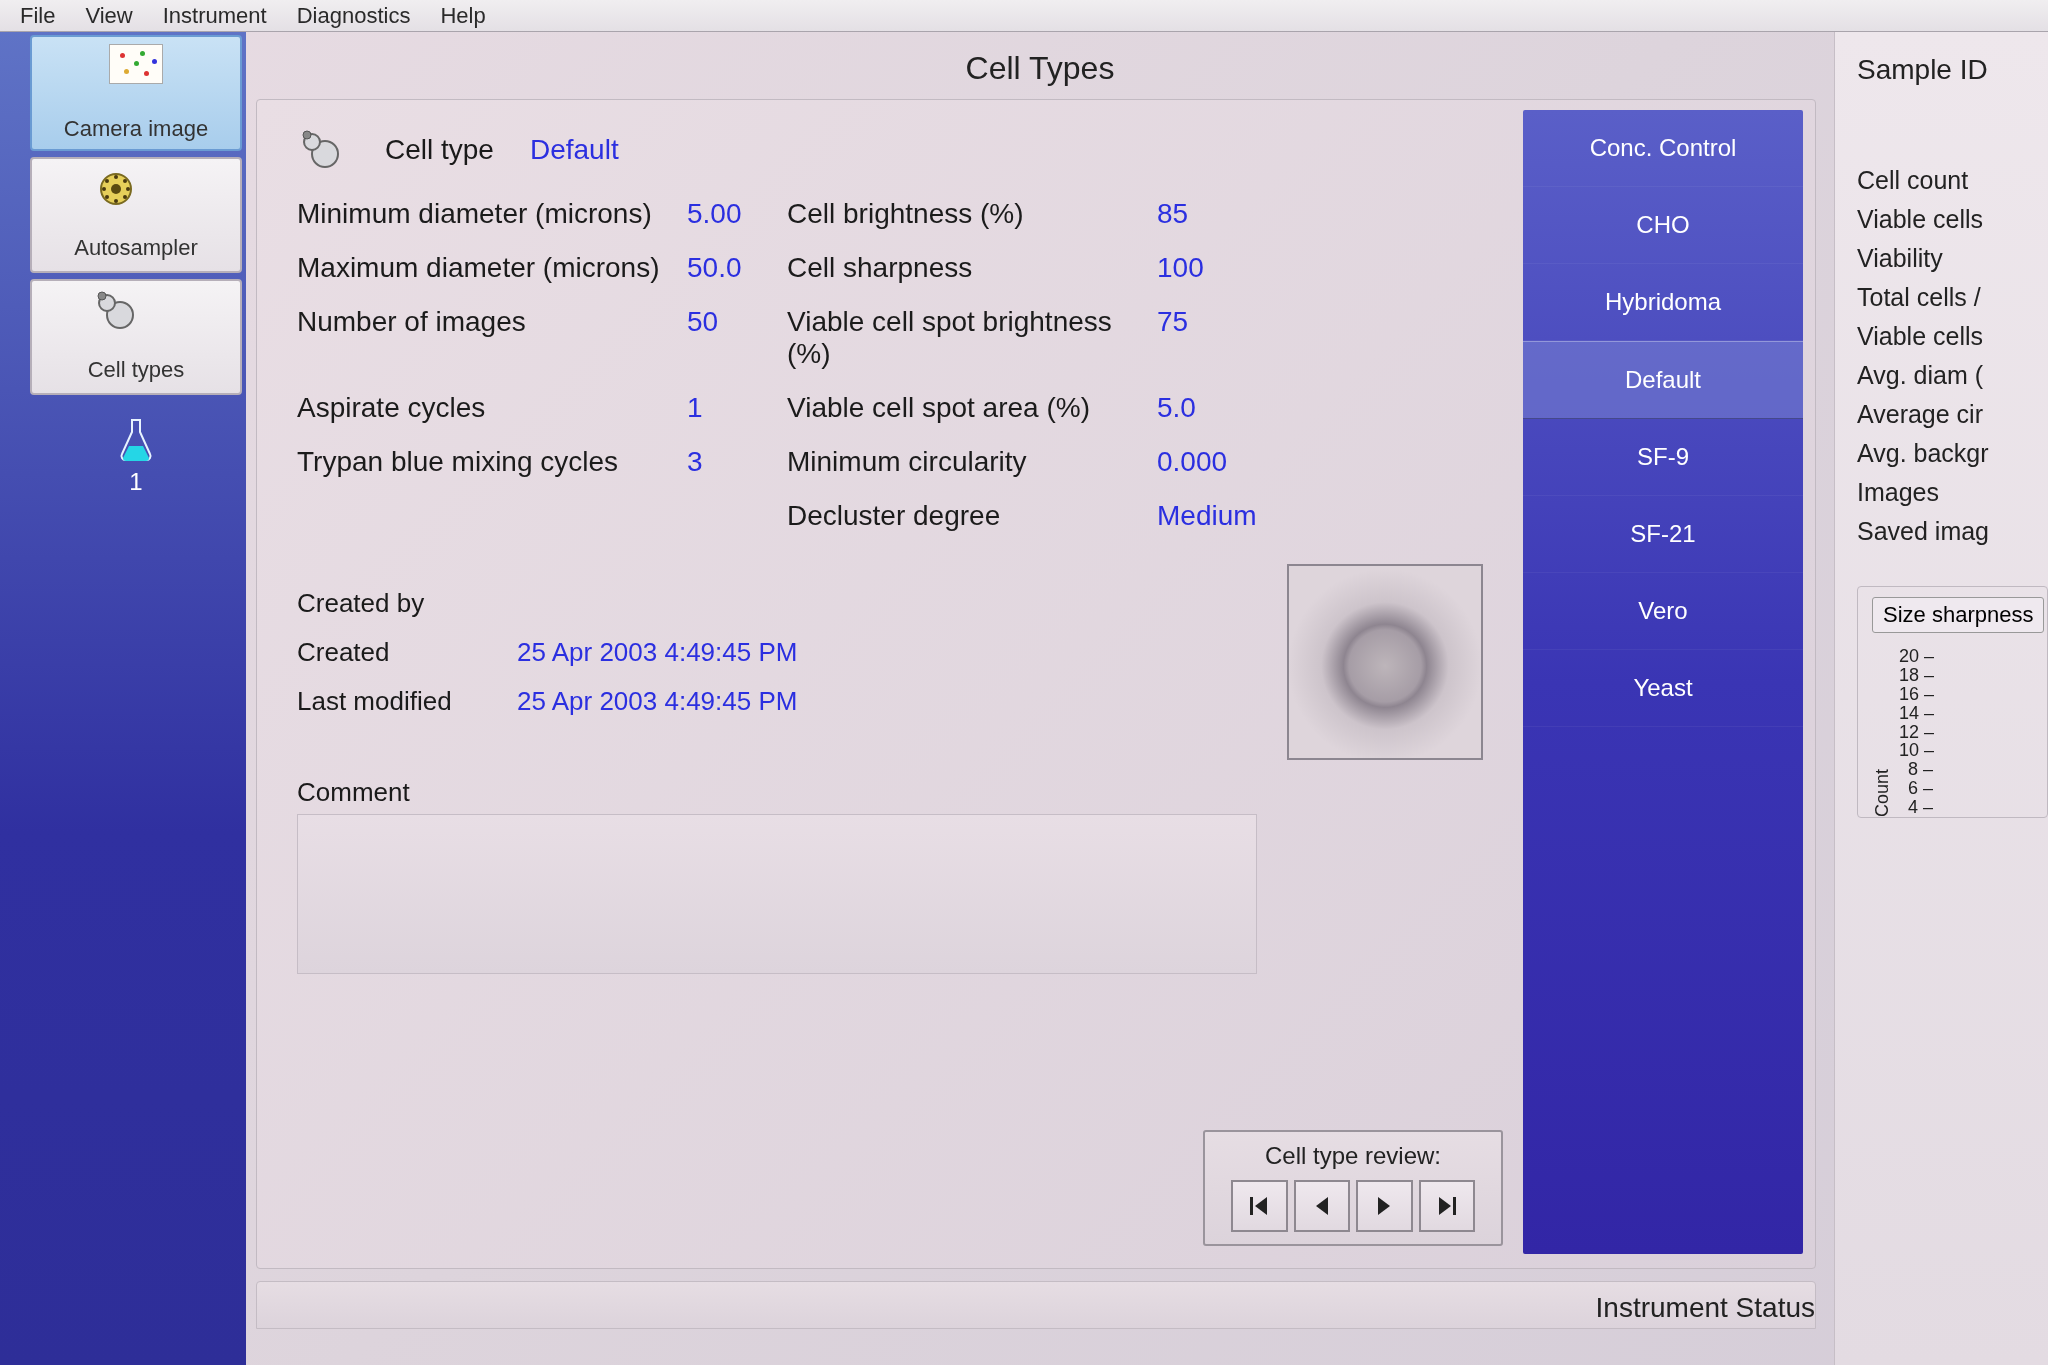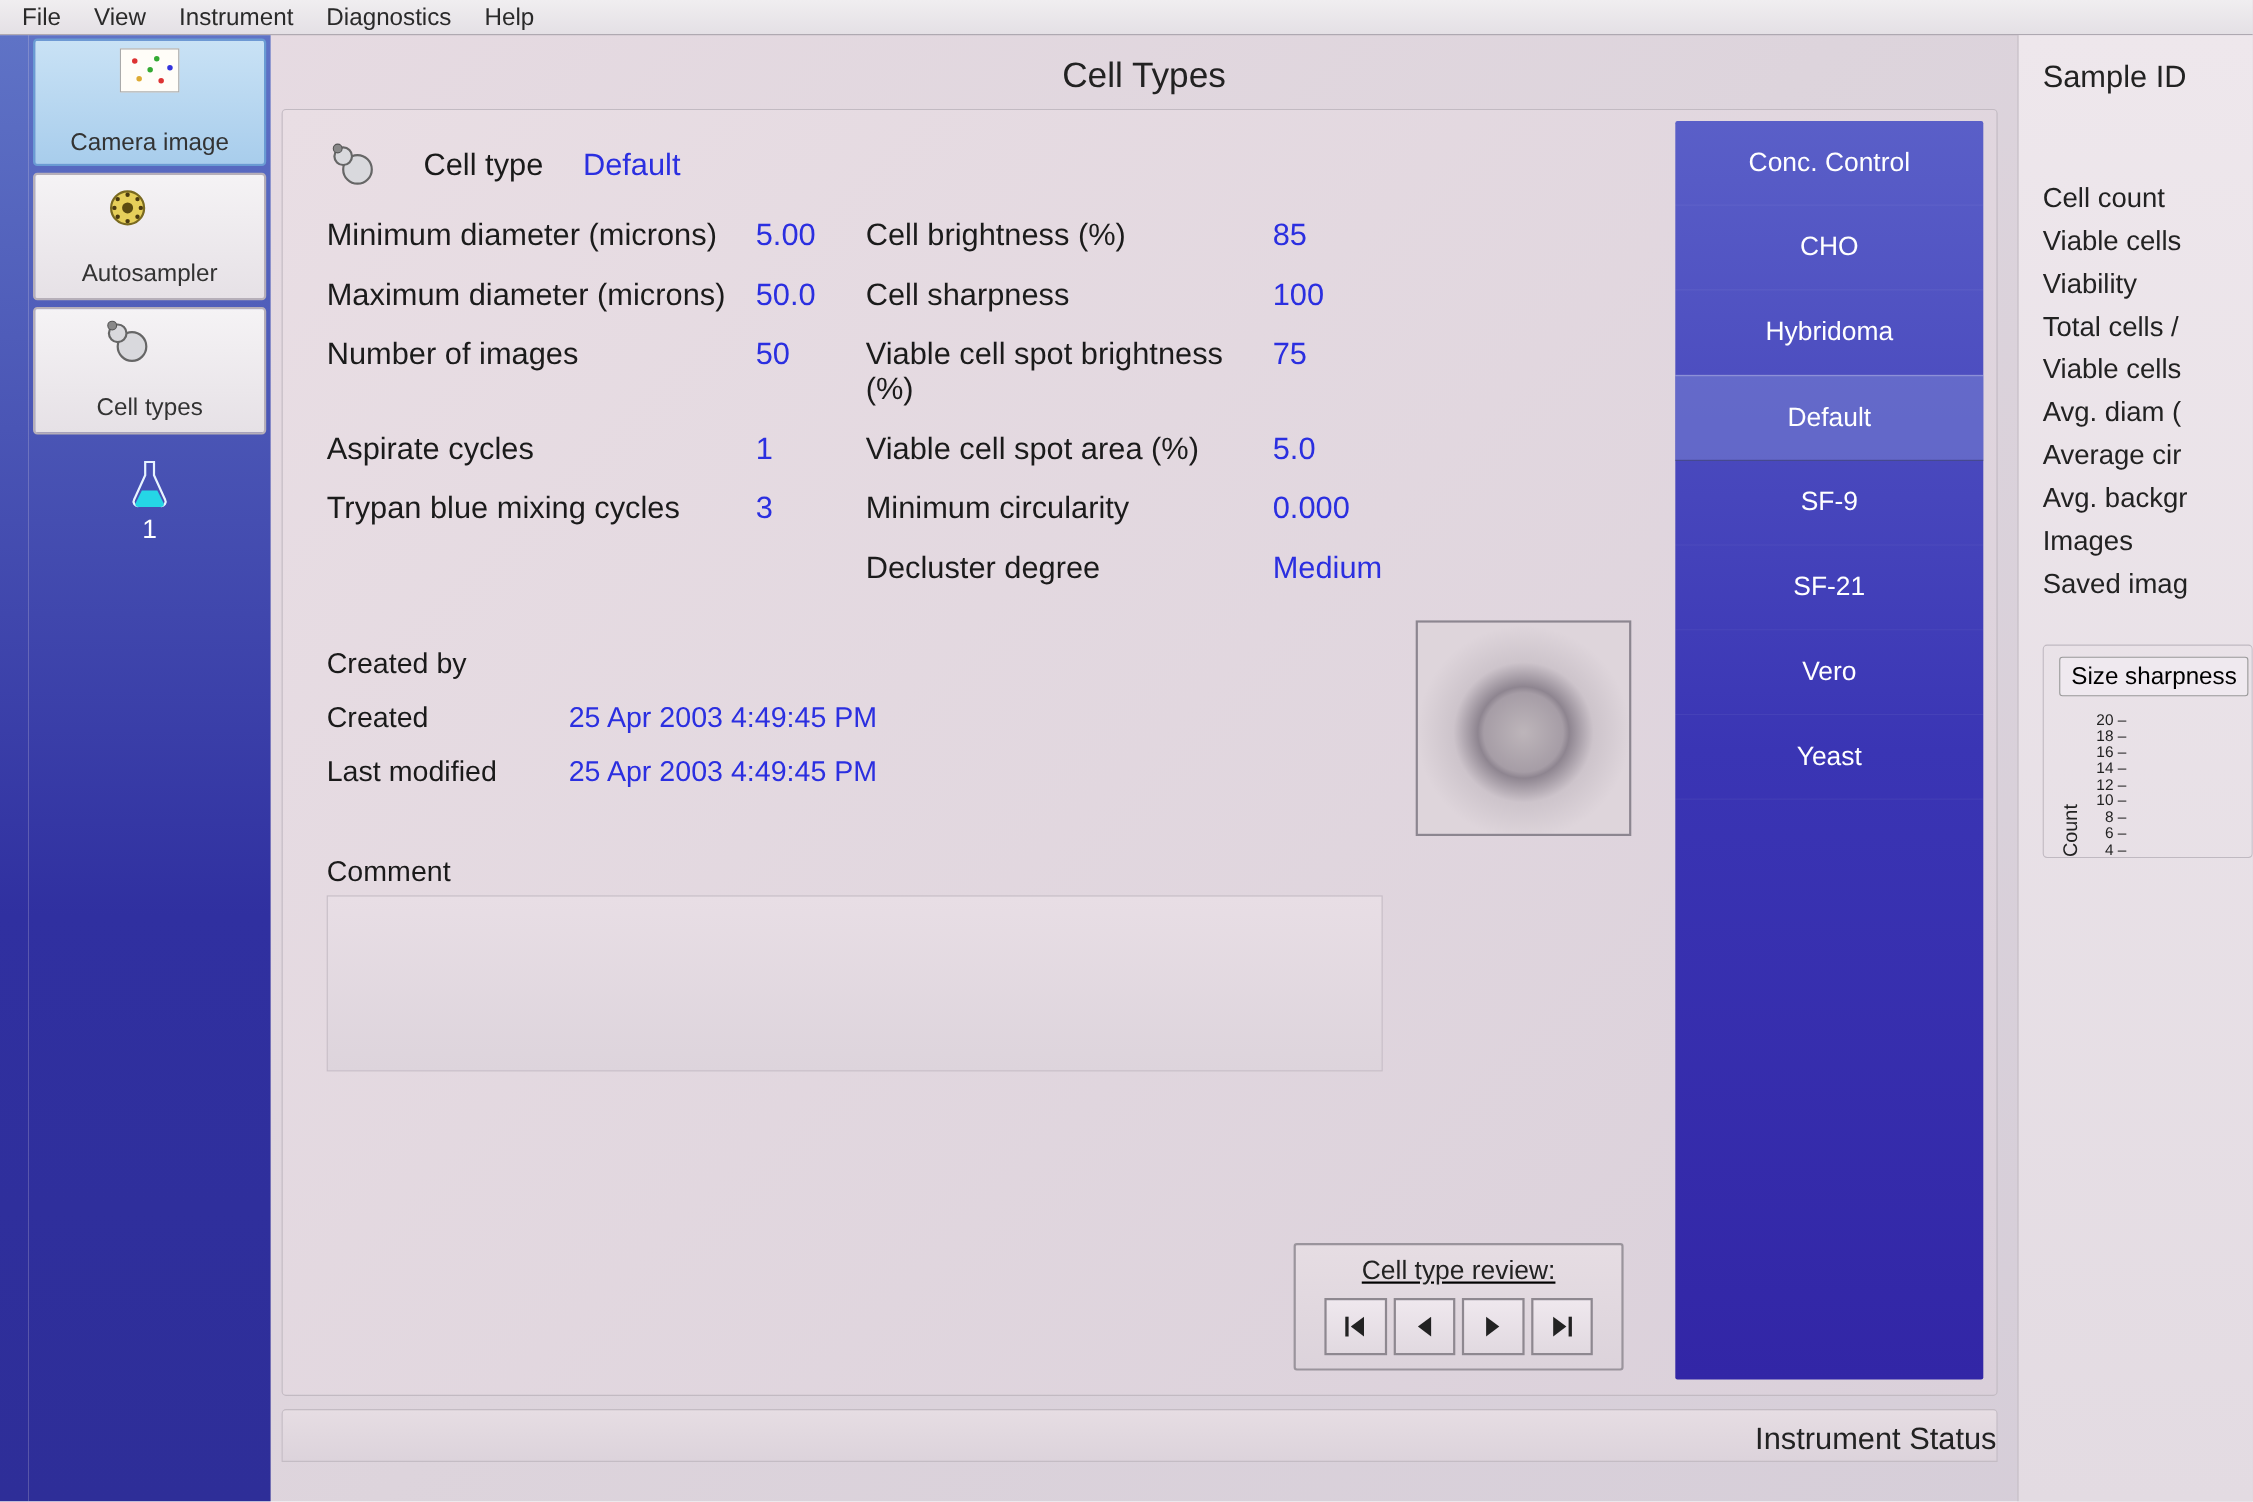--- a/index.html
+++ b/index.html
@@ -154,29 +154,28 @@
 
   .comment-lbl { margin-top: 60px; font-size: 26px; color: #1a1a1a; margin-bottom: 6px; }
   .comment-box {
     width: 960px; height: 160px;
     background: linear-gradient(#e8dee5, #ddd4dc);
     border: 1px solid #c6bdc6;
   }
 
   .review-box {
     position: absolute;
-    right: 47px;
+    right: 20px;
     bottom: 22px;
     width: 300px;
     border: 2px solid #9a949c;
     border-radius: 3px;
     padding: 10px 26px 12px;
     background: linear-gradient(#e6dde3, #dcd3db);
     text-align: center;
-    text-decoration: underline;
   }
   .review-box .r-title { font-size: 24px; color: #222; margin-bottom: 10px; }
   .review-ctrls { display: flex; justify-content: center; gap: 6px; }
   .nav-btn {
     width: 58px; height: 52px;
     border: 2px solid #8e8890;
     background: linear-gradient(#efe8ee, #e1d9e0);
     display: flex; align-items: center; justify-content: center;
     cursor: pointer;
   }
@@ -206,21 +205,21 @@
     margin-top: 40px;
     border: 1px solid #c0b9c1;
     border-radius: 4px;
     padding: 10px 0 0 14px;
   }
   .rp-chart-box .c-btn {
     border: 1px solid #999; border-radius: 3px;
     padding: 4px 10px; font-size: 22px; background: #efe9ef;
     display: inline-block; margin-bottom: 14px;
   }
-  .yticks { font-size: 14px; color: #222; line-height: 1.05; text-align: right; padding-right: 6px; width: 40px; }
+  .yticks { font-size: 18px; color: #222; line-height: 1.05; text-align: right; padding-right: 6px; width: 40px; }
   .axis-row { display: flex; align-items: flex-end; }
   .axis-y-lbl { writing-mode: vertical-rl; transform: rotate(180deg); font-size: 18px; color: #222; margin-right: 6px; }
 
   
   .dot { position:absolute; width:5px; height:5px; border-radius:50%; }
 </style>
 </head>
 <body>
 
 <div class="menubar">

